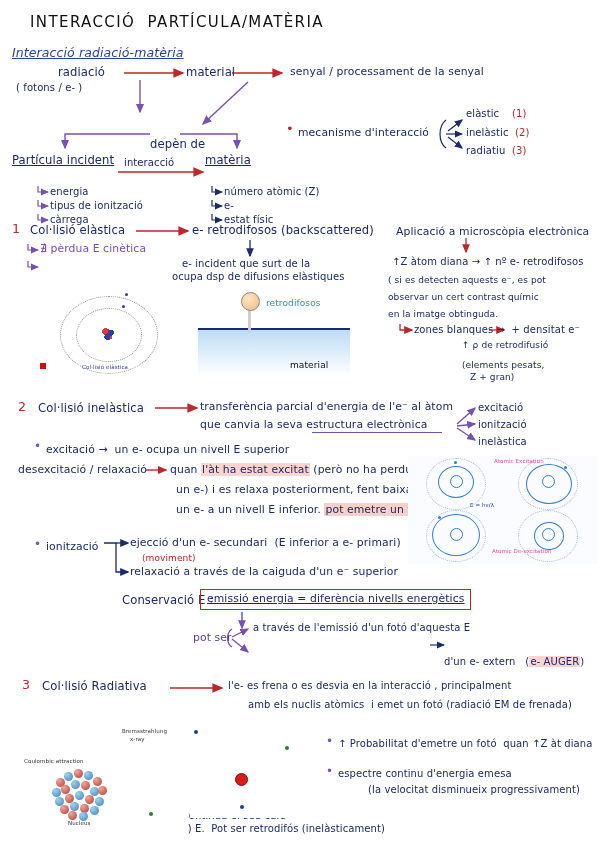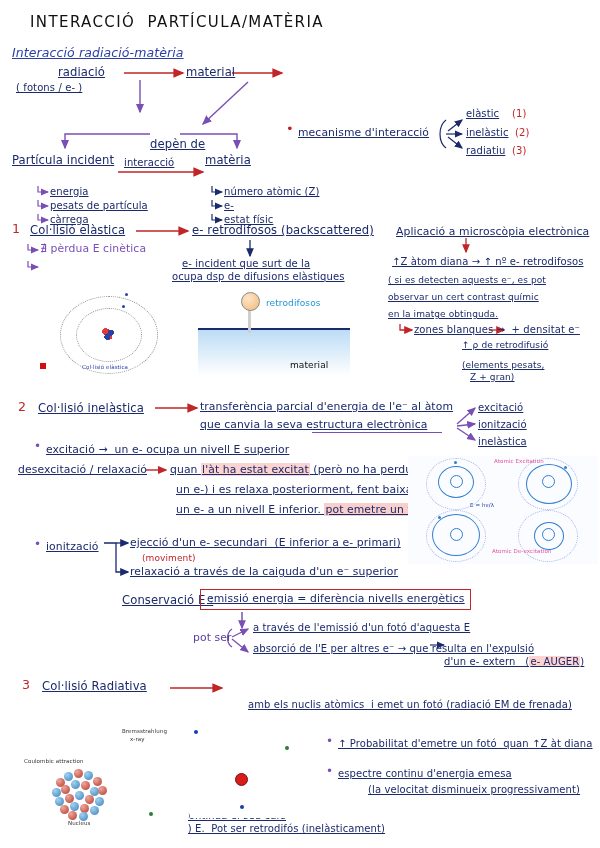--- a/index.html
+++ b/index.html
@@ -20,21 +20,21 @@
     width: 600px; height: 848px;
     background: #fff;
   }
   .hw {
     position: absolute;
     white-space: pre;
     line-height: 1.15;
     font-family: "DejaVu Sans", sans-serif;
     letter-spacing: 0.1px;
   }
-  .navy   { color: #1b2a6b; text-decoration: underline; }
+  .navy   { color: #1b2a6b; }
   .red    { color: #c0252a; }
   .purple { color: #7a4fb5; }
   .darkpurple { color: #5b3f9e; }
   .cyan   { color: #2196d6; }
   .black  { color: #111; }
 
   .title {
     font-size: 15px;
     letter-spacing: 1.4px;
     color: #111;
@@ -248,37 +248,38 @@
     <path d="M240,806 L254,800" stroke="#1b3fa8" stroke-width="1" fill="none" stroke-dasharray="2,2"></path>
   </svg>
 
   <div class="hw title" style="left:30px; top:14px;">INTERACCIÓ  PARTÍCULA/MATÈRIA</div>
 
   <div class="hw h2 u" style="left:12px; top:46px;font-style:italic;">Interacció radiació-matèria</div>
 
   <div class="hw navy t12" style="left:58px; top:66px;">radiació</div>
   <div class="hw navy t10" style="left:16px; top:82px;">( fotons / e- )</div>
   <div class="hw navy t12" style="left:186px; top:66px;">material</div>
+  <div class="hw navy t11" style="left:290px; top:66px;">senyal / processament de la senyal</div>
   <div class="hw navy t12" style="left:150px; top:138px;">depèn de</div>
 
   <div class="hw red" style="left:286px; top:122px; font-size:13px;">•</div>
   <div class="hw navy t11" style="left:298px; top:127px;">mecanisme d'interacció</div>
   <div class="hw navy t10" style="left:466px; top:108px;">elàstic</div>
   <div class="hw red t10" style="left:512px; top:108px;">(1)</div>
   <div class="hw navy t10" style="left:466px; top:127px;">inelàstic</div>
   <div class="hw red t10" style="left:515px; top:127px;">(2)</div>
   <div class="hw navy t10" style="left:466px; top:145px;">radiatiu</div>
   <div class="hw red t10" style="left:512px; top:145px;">(3)</div>
 
   <div class="hw navy t12 u" style="left:12px; top:154px;">Partícula incident</div>
   <div class="hw navy t10" style="left:124px; top:157px;">interacció</div>
   <div class="hw navy t12 u" style="left:205px; top:154px;">matèria</div>
 
   <div class="hw navy t10" style="left:50px; top:186px;">energia</div>
-  <div class="hw navy t10" style="left:50px; top:200px;">pesats de partícula</div>
+  <div class="hw navy t10" style="left:50px; top:200px;">tipus de ionització</div>
   <div class="hw navy t10" style="left:50px; top:214px;">càrrega</div>
 
   <div class="hw navy t10" style="left:224px; top:186px;">número atòmic (Z)</div>
   <div class="hw navy t10" style="left:224px; top:200px;">e-</div>
   <div class="hw navy t10" style="left:224px; top:214px;">estat físic</div>
 
   <div class="hw red t13" style="left:12px; top:222px;">1</div>
   <div class="hw navy t12" style="left:30px; top:224px;">Col·lisió elàstica</div>
   <div class="hw navy t12" style="left:192px; top:224px;">e- retrodifosos (backscattered)</div>
   <div class="hw navy t10" style="left:182px; top:258px;text-align:center;">e- incident que surt de la</div>
@@ -338,21 +339,20 @@
   <div class="hw navy t11" style="left:46px; top:541px;">ionització</div>
   <div class="hw navy t11" style="left:130px; top:537px;">ejecció d'un e- secundari  (E inferior a e- primari)</div>
   <div class="hw red t9" style="left:142px; top:553px;">(moviment)</div>
   <div class="hw navy t11" style="left:130px; top:566px;">relaxació a través de la caiguda d'un e⁻ superior</div>
 
   <div class="hw navy t12" style="left:122px; top:594px;">Conservació E :</div>
   <div class="hw navy t11 boxed" style="left:200px; top:589px;"><span class="u">emissió energia = diferència nivells energètics</span></div>
 
   <div class="hw darkpurple t11" style="left:193px; top:632px;">pot ser</div>
   <div class="hw navy t10" style="left:253px; top:622px;">a través de l'emissió d'un fotó d'aquesta E</div>
-  <div class="hw navy t10" style="left:253px; top:643px;">absorció de l'E per altres e⁻ → que resulta en l'expulsió</div>
   <div class="hw navy t10" style="left:444px; top:656px;"><span>d'un e- extern   (</span><span class="hl-pink">e- AUGER</span><span>)</span></div>
 
   <div class="excfig" style="left:408px; top:456px; width:190px; height:108px;">
 
     <div class="oring" style="left:18px; top:2px; width:58px; height:50px;"></div>
     <div class="iring" style="left:30px; top:10px; width:34px; height:30px;"></div>
     <div class="core" style="left:42px; top:19px; width:11px; height:11px;"></div>
     <div class="edot" style="left:46px; top:5px; background:#2f7fd0;"></div>
 
     <div class="oring" style="left:110px; top:2px; width:58px; height:50px;"></div>
@@ -369,20 +369,21 @@
     <div class="iring" style="left:126px; top:66px; width:28px; height:26px;"></div>
     <div class="core" style="left:134px; top:72px; width:11px; height:11px;"></div>
 
     <div class="hw" style="left:86px; top:2px; font-size:5.5px; color:#e0509c; text-align:center;">Atomic Excitation</div>
     <div class="hw" style="left:84px; top:92px; font-size:5.5px; color:#e0509c;">Atomic De-excitation</div>
     <div class="hw" style="left:62px; top:46px; font-size:5.5px; color:#1b3fa8;">E = hν/λ</div>
   </div>
 
   <div class="hw red t13" style="left:22px; top:678px;">3</div>
   <div class="hw navy t12" style="left:42px; top:680px;">Col·lisió Radiativa</div>
+  <div class="hw navy t10" style="left:228px; top:680px;">l'e- es frena o es desvia en la interacció , principalment</div>
   <div class="hw navy t10" style="left:248px; top:699px;">amb els nuclis atòmics  i emet un fotó (radiació EM de frenada)</div>
 
   <div class="hw purple" style="left:326px; top:735px; font-size:12px;">•</div>
   <div class="hw navy t10" style="left:338px; top:738px;">↑ Probabilitat d'emetre un fotó  quan ↑Z àt diana</div>
   <div class="hw purple" style="left:326px; top:765px; font-size:12px;">•</div>
   <div class="hw navy t10" style="left:338px; top:768px;">espectre continu d'energia emesa</div>
   <div class="hw navy t10" style="left:368px; top:784px;">(la velocitat disminueix progressivament)</div>
 
   <div class="hw navy t10" style="left:132px; top:810px;">aquest e- continua el seu curs</div>
   <div class="hw navy t10" style="left:128px; top:823px;">però amb (-) E.  Pot ser retrodifós (inelàsticament)</div>

